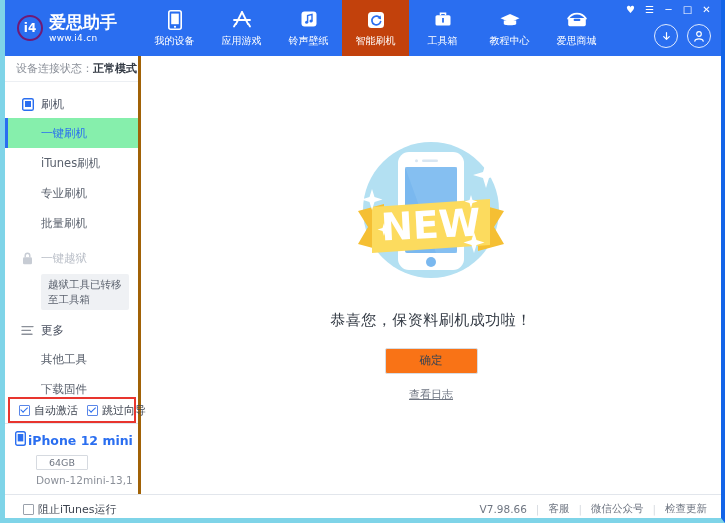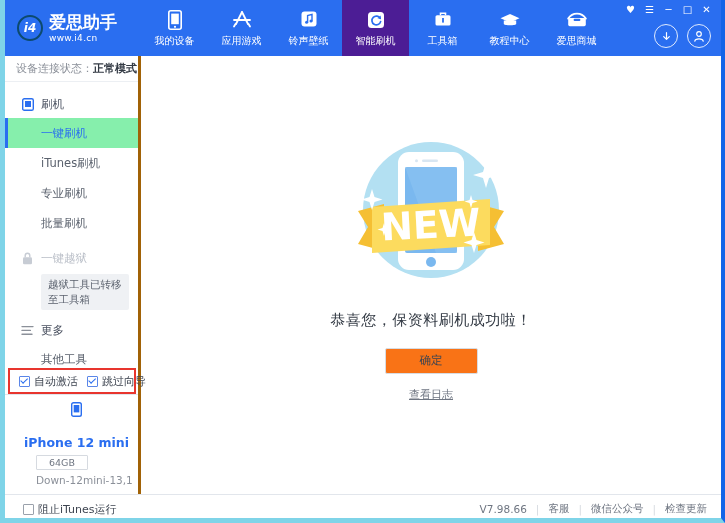--- a/index.html
+++ b/index.html
@@ -28,47 +28,46 @@
     align-items: center;
   }
   .logo-zone {
     width: 136px; height: 56px;
     display: flex; align-items: center;
     padding-left: 12px;
     flex: none;
   }
   .logo-mark {
     width: 26px; height: 26px;
-    border: 2px solid #0c4a6e;
+    border: 2px solid #701a75;
     border-radius: 50%;
     color: #ffffff;
     font-size: 12px;
     font-weight: bold;
     display: flex; align-items: center; justify-content: center;
-    font-style: italic;
     flex: none;
   }
   .logo-text { margin-left: 6px; line-height: 1; }
   .logo-name {
     color: #ffffff; font-size: 17px; font-weight: bold;
     letter-spacing: 0px; display: block;
   }
   .logo-url {
     color: #ffffff; font-size: 9px; display: block;
     margin-top: 3px; letter-spacing: 0.3px;
   }
 
   .navbar { display: flex; align-items: flex-end; height: 56px; }
   .nav-item {
     width: 67px; height: 56px;
     display: flex; flex-direction: column;
     align-items: center; justify-content: center;
     color: #ffffff; cursor: pointer; gap: 3px;
   }
-  .nav-item.active { background: #4c1d95; }
+  .nav-item.active { background: #c2410c; }
   .nav-icon { height: 22px; display: flex; align-items: center; justify-content: center; }
   .nav-label { font-size: 10px; white-space: nowrap; }
 
   .win-controls {
     position: absolute; top: 3px; right: 6px;
     display: flex; gap: 2px; align-items: center;
   }
   .win-btn {
     width: 17px; height: 14px;
     display: flex; align-items: center; justify-content: center;
@@ -160,21 +159,21 @@
     content: ""; width: 6px; height: 3px;
     border-left: 1.6px solid #2a6ef0; border-bottom: 1.6px solid #2a6ef0;
     transform: rotate(-45deg) translate(0.5px, -1px);
   }
 
   
   .device-block {
     border-top: 1px solid #e2e6ec;
     padding: 7px 0 8px 10px;
   }
-  .dev-name-row { display: flex; align-items: center; gap: 14px; flex-direction: column; }
+  .dev-name-row { display: flex; align-items: center; gap: 2px; }
   .dev-name {
     font-size: 12.5px; font-weight: bold; color: #2a6ef0;
     white-space: nowrap;
   }
   .dev-cap {
     display: inline-block; margin: 5px 0 0 21px;
     font-size: 9.5px; color: #6f7682;
     border: 1px solid #d6dae0; border-radius: 1px;
     padding: 1px 12px;
   }

